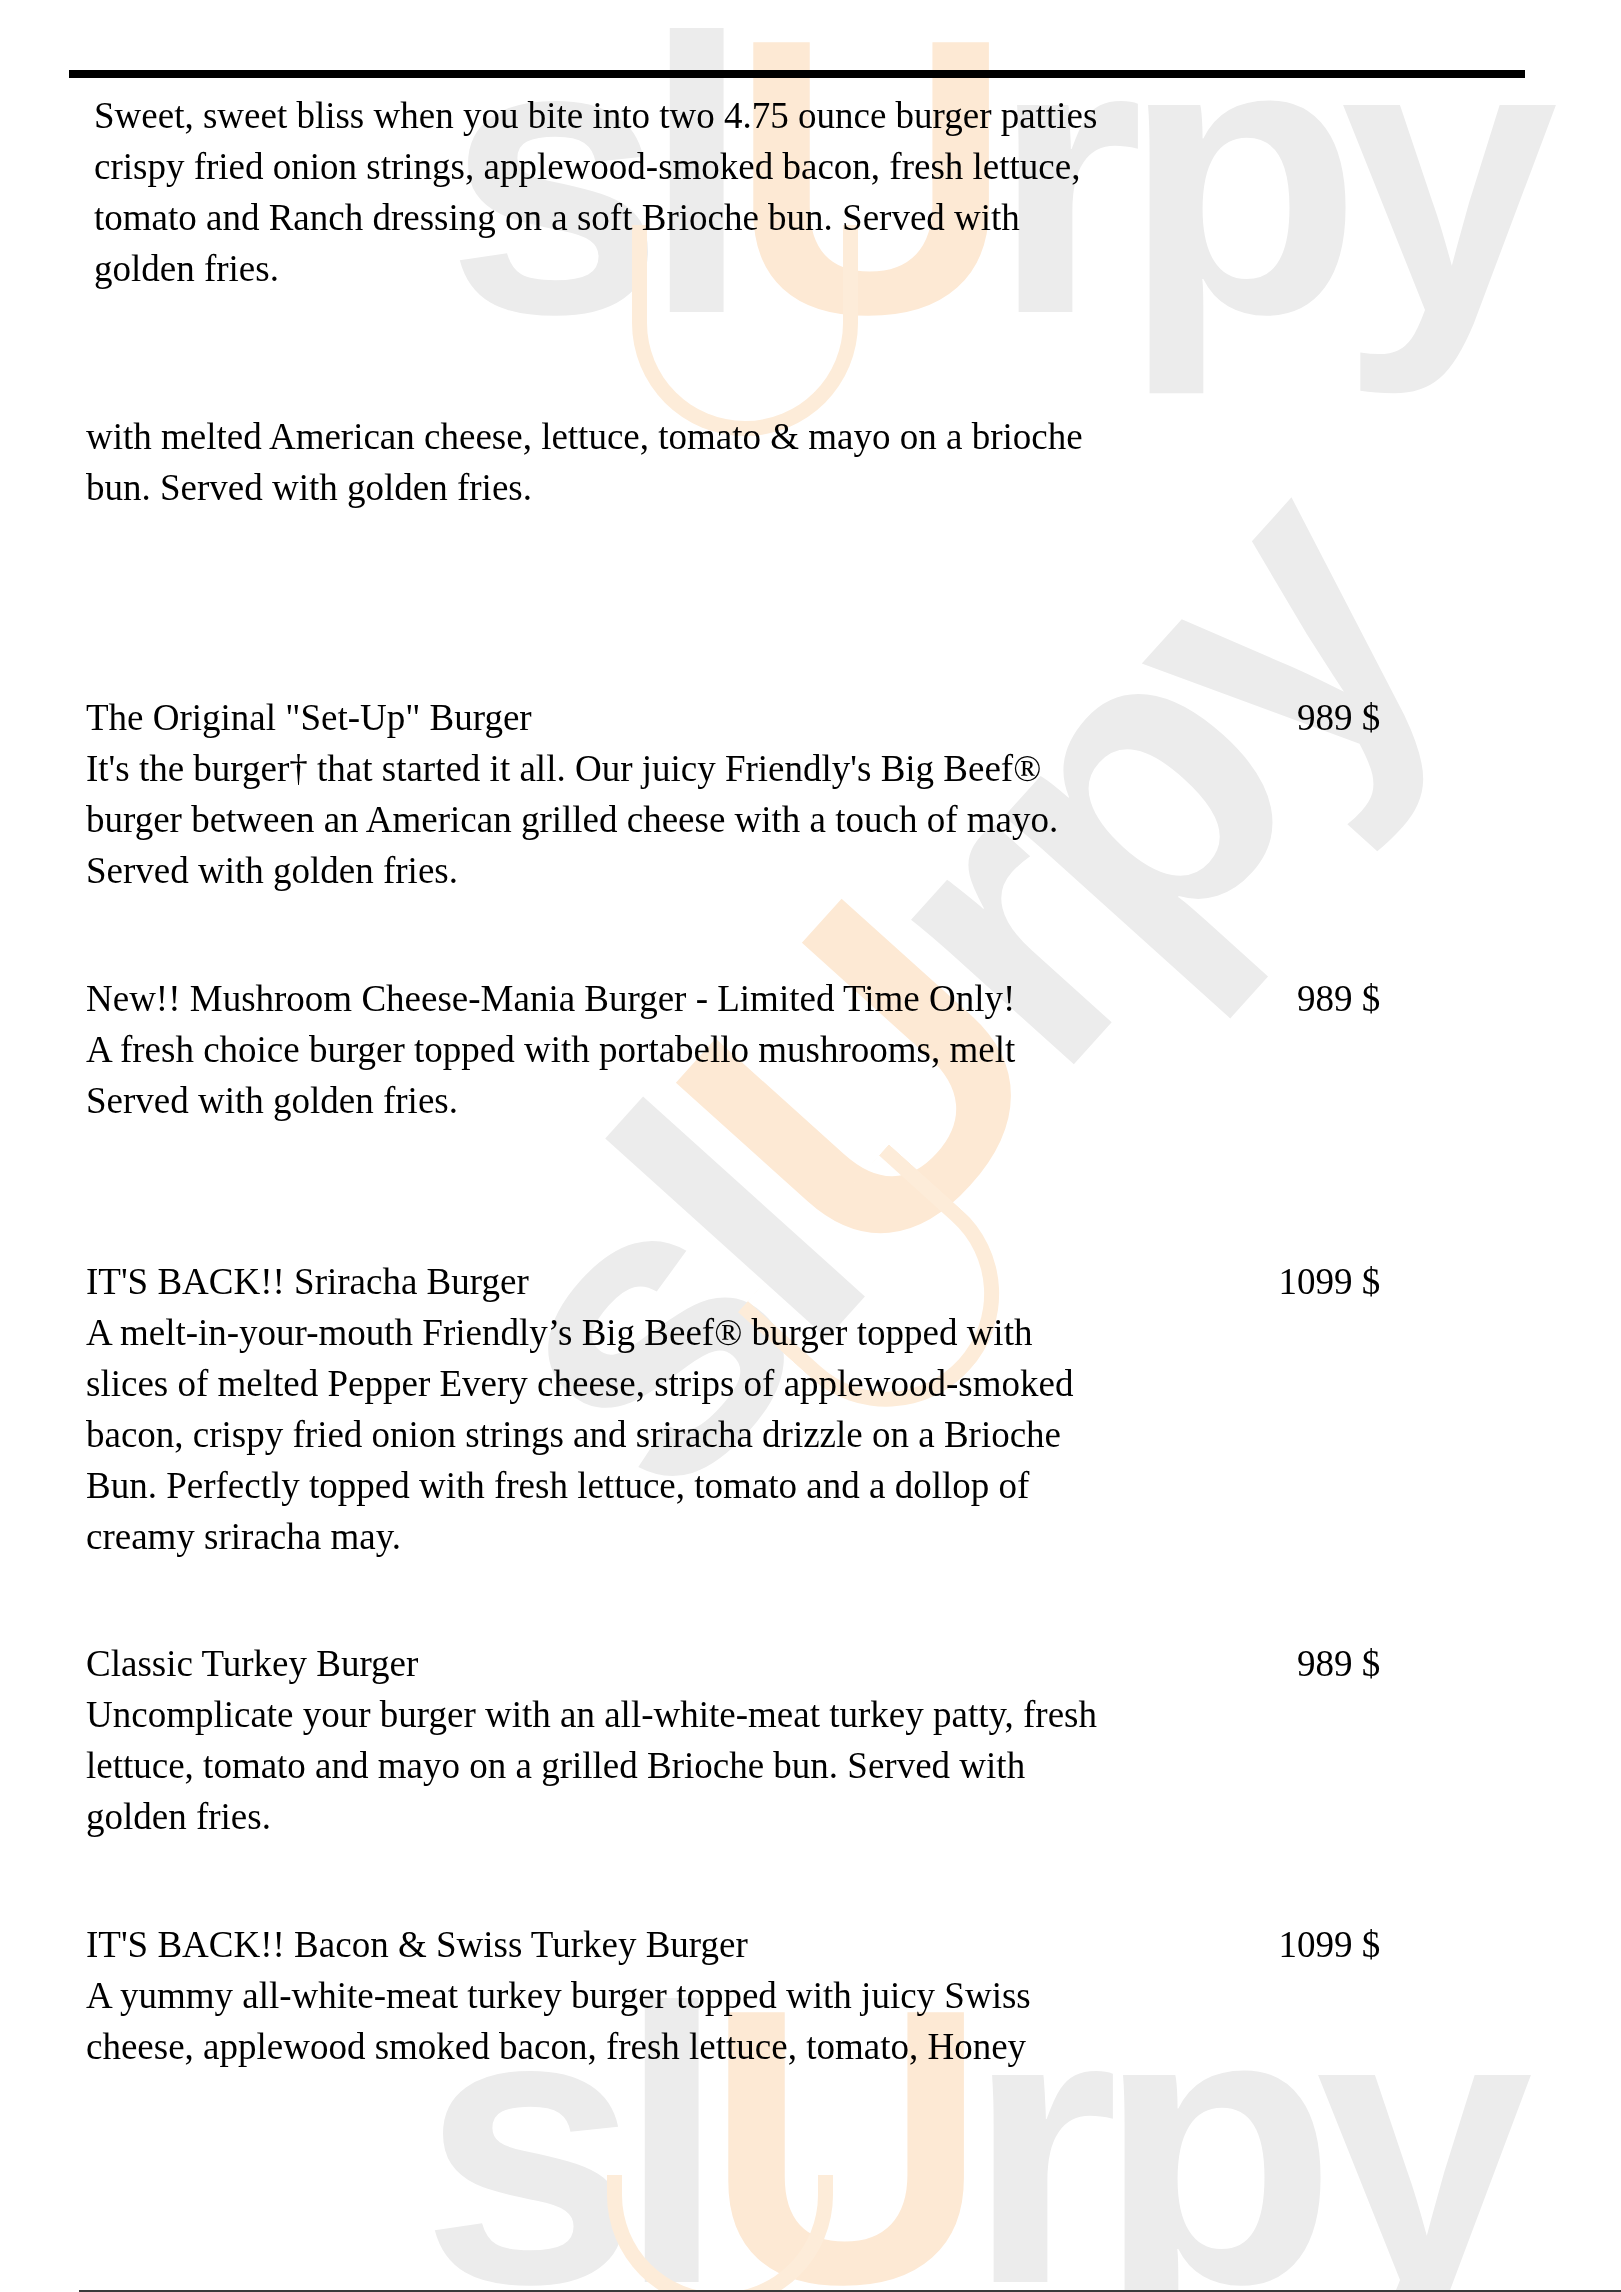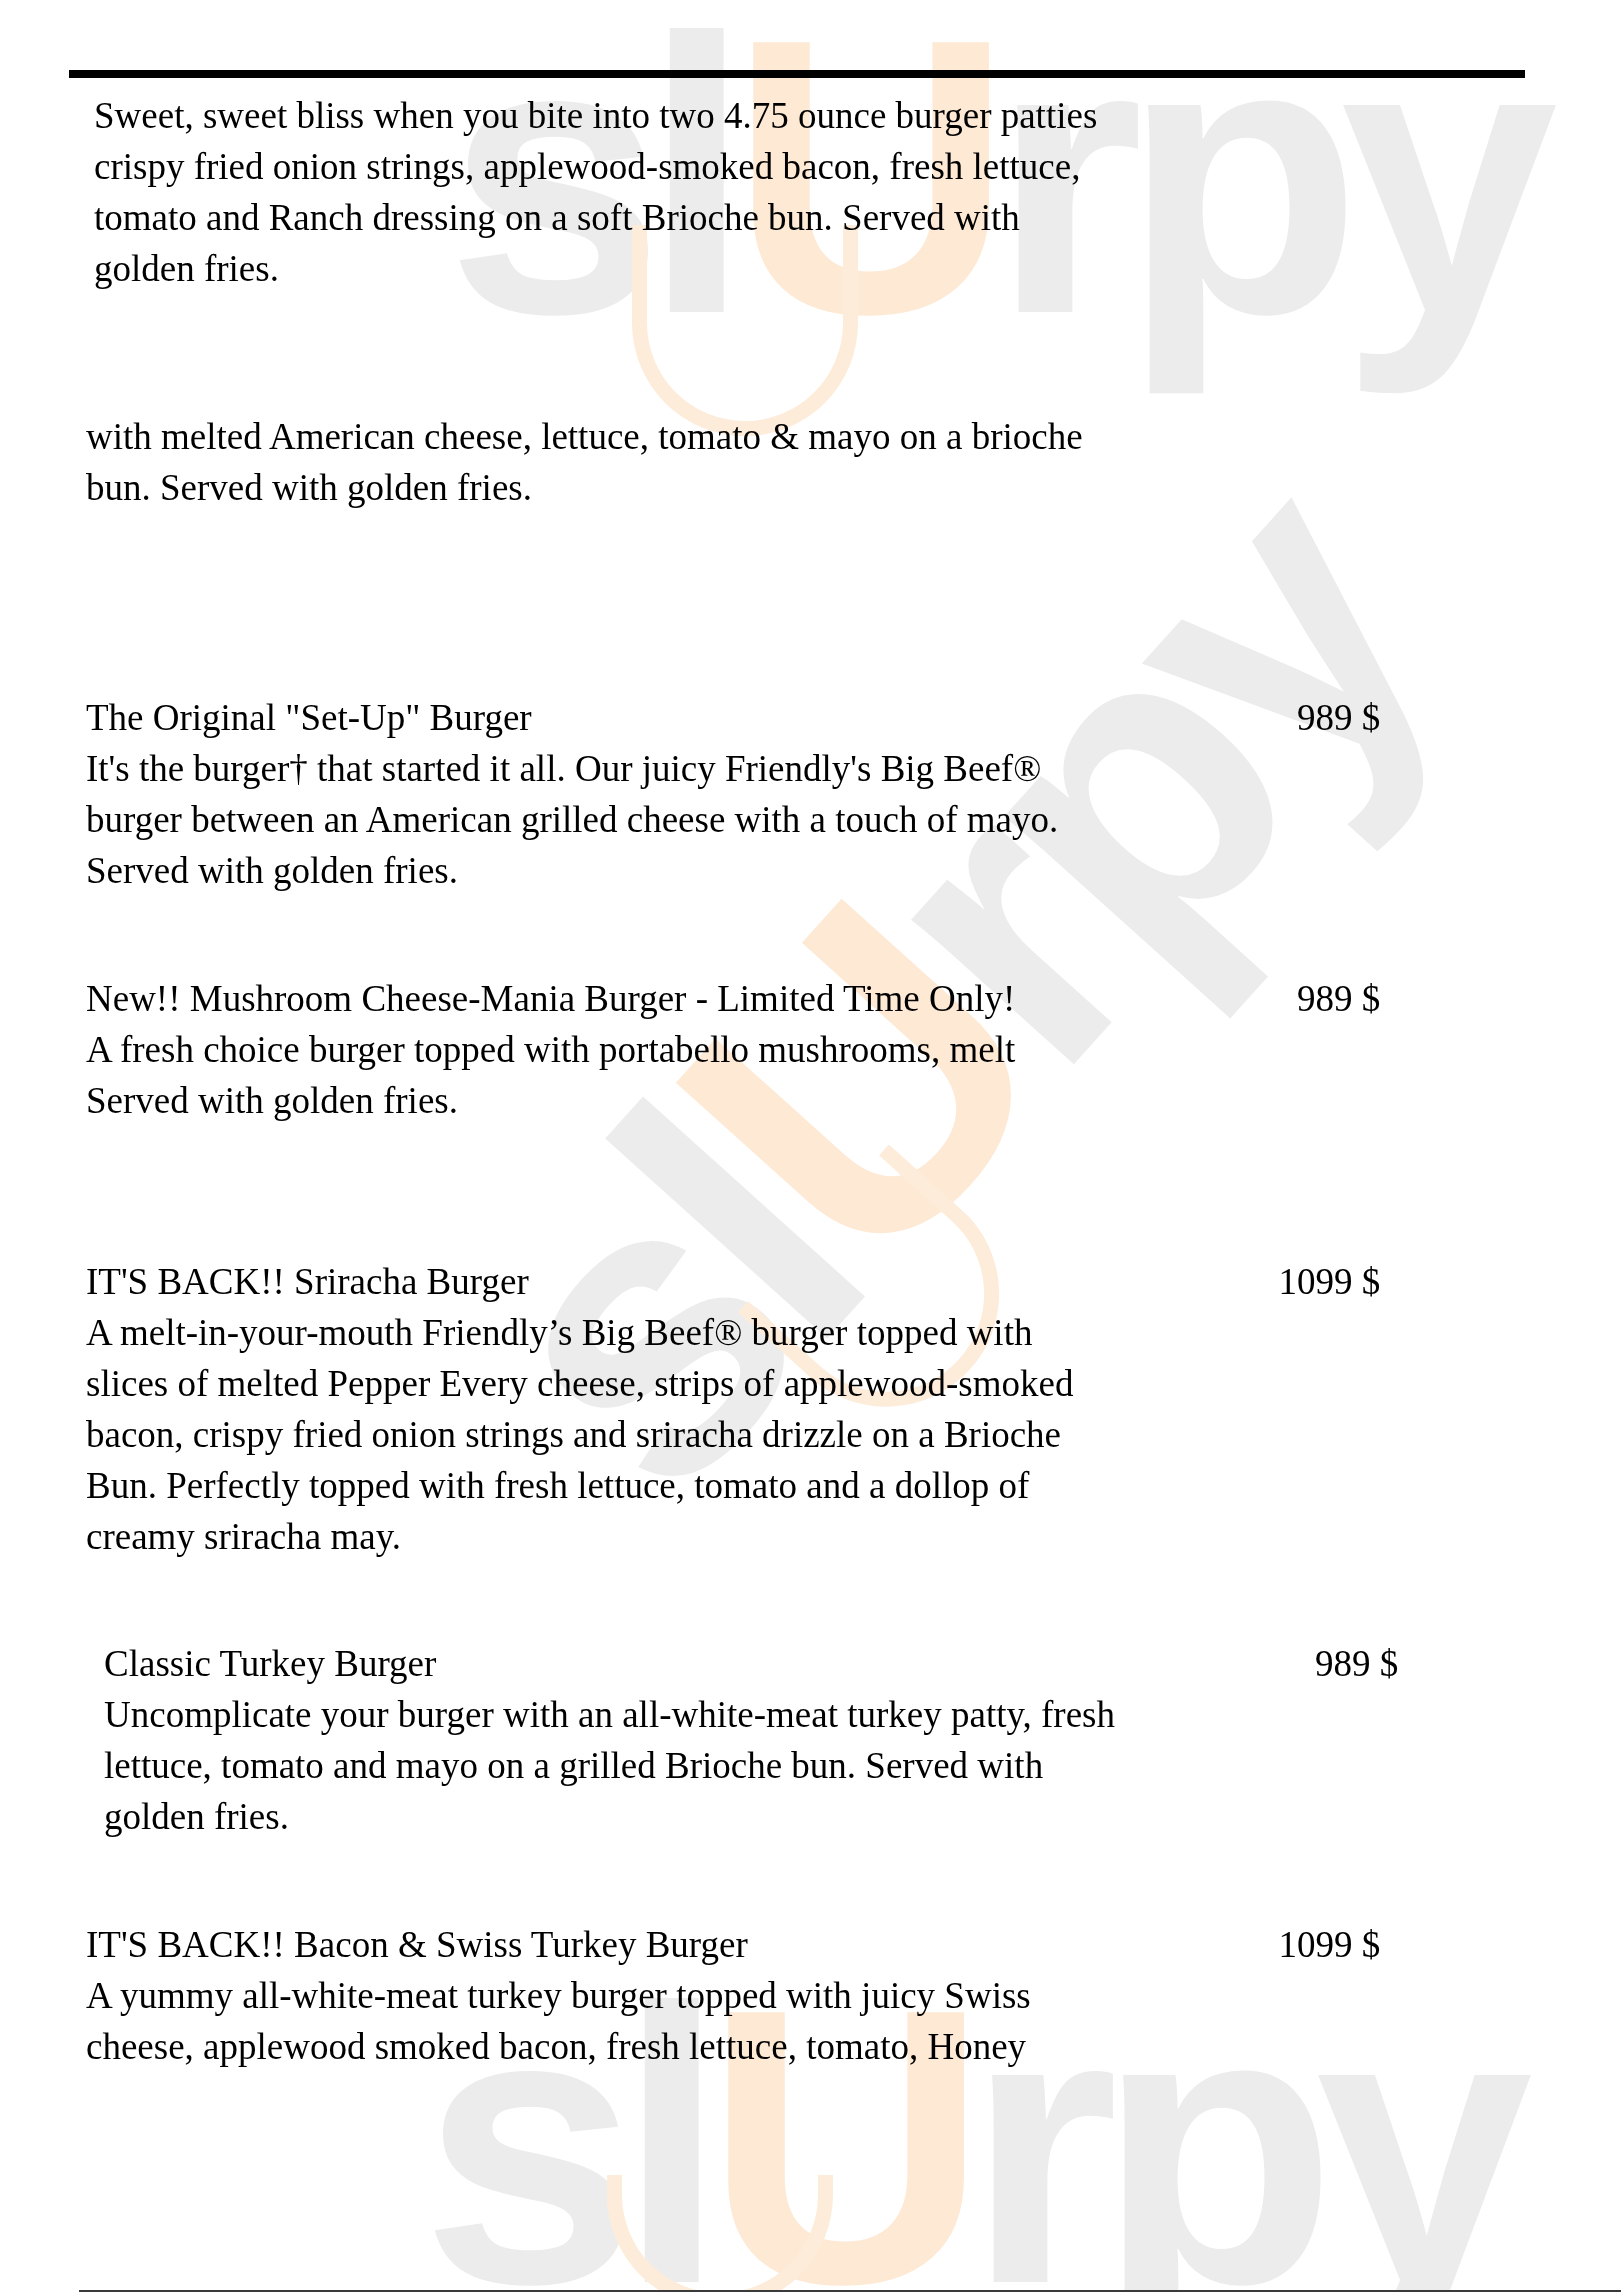--- a/index.html
+++ b/index.html
@@ -137,21 +137,21 @@
     <div class="line">IT'S BACK!!  Sriracha Burger</div>
     <div class="price">1099 $</div>
   </div>
   <div class="line">A melt-in-your-mouth Friendly’s Big Beef® burger topped with</div>
   <div class="line">slices of melted Pepper Every cheese, strips of applewood-smoked</div>
   <div class="line">bacon, crispy fried onion strings and sriracha drizzle on a Brioche</div>
   <div class="line">Bun.  Perfectly topped with fresh lettuce, tomato and a dollop of</div>
   <div class="line">creamy sriracha may.</div>
 </div>
 
-<div class="item" style="top:1638px;margin-left:18px;">
+<div class="item" style="top:1638px;">
   <div class="heading-row">
     <div class="line">Classic Turkey Burger</div>
     <div class="price">989 $</div>
   </div>
   <div class="line">Uncomplicate your burger with an all-white-meat turkey patty, fresh</div>
   <div class="line">lettuce, tomato and mayo on a grilled Brioche bun.  Served with</div>
   <div class="line">golden fries.</div>
 </div>
 
 <div class="item" style="top:1919px;">

